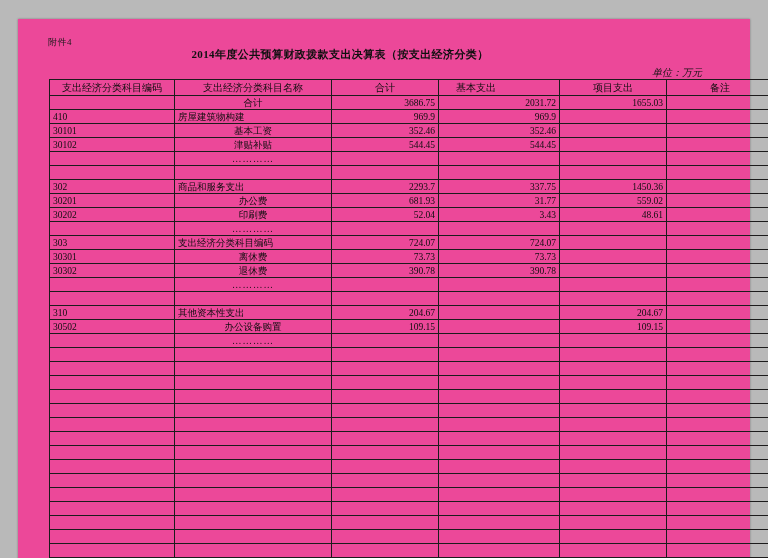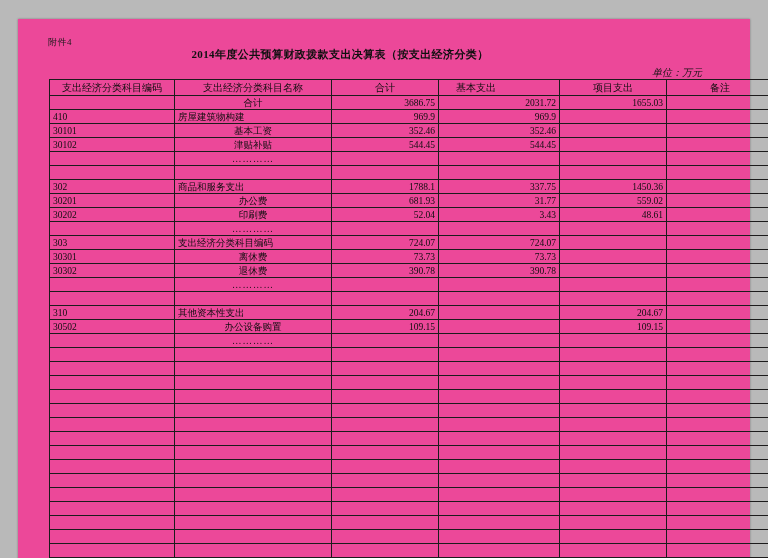--- a/index.html
+++ b/index.html
@@ -158,21 +158,21 @@
           <td class="c-code ind-0"></td>
           <td class="c-name name-0"></td>
           <td class="c-total"></td>
           <td class="c-basic"></td>
           <td class="c-proj"></td>
           <td class="c-note"></td>
         </tr>
         <tr>
           <td class="c-code ind-0">302</td>
           <td class="c-name name-0">商品和服务支出</td>
-          <td class="c-total">1788.1</td>
+          <td class="c-total">2293.7</td>
           <td class="c-basic">337.75</td>
           <td class="c-proj">1450.36</td>
           <td class="c-note"></td>
         </tr>
         <tr>
           <td class="c-code ind-1">30201</td>
           <td class="c-name name-1">办公费</td>
           <td class="c-total">681.93</td>
           <td class="c-basic">31.77</td>
           <td class="c-proj">559.02</td>

